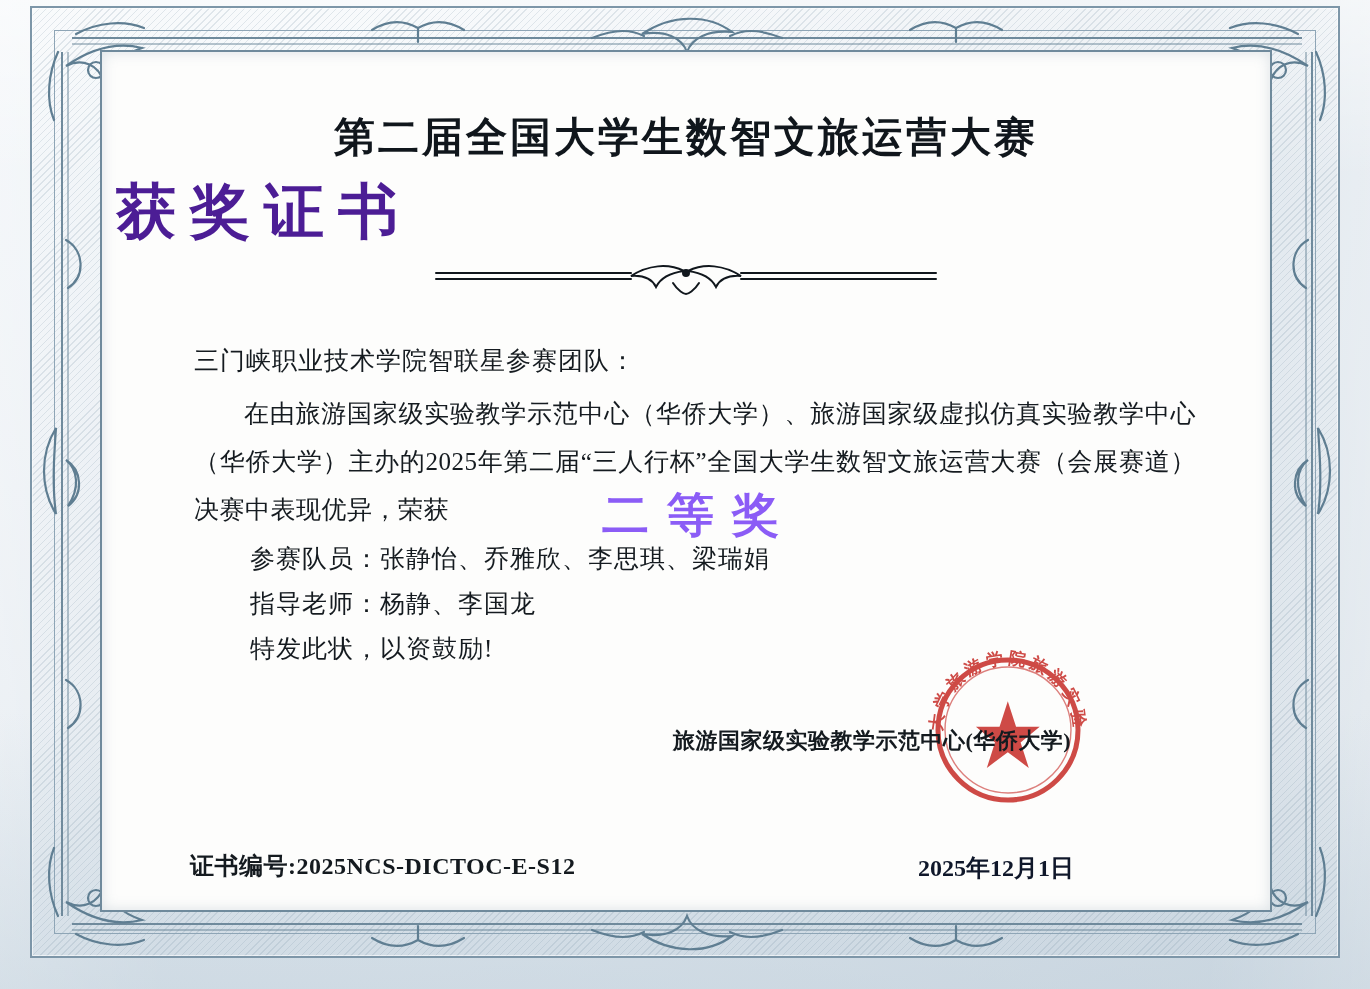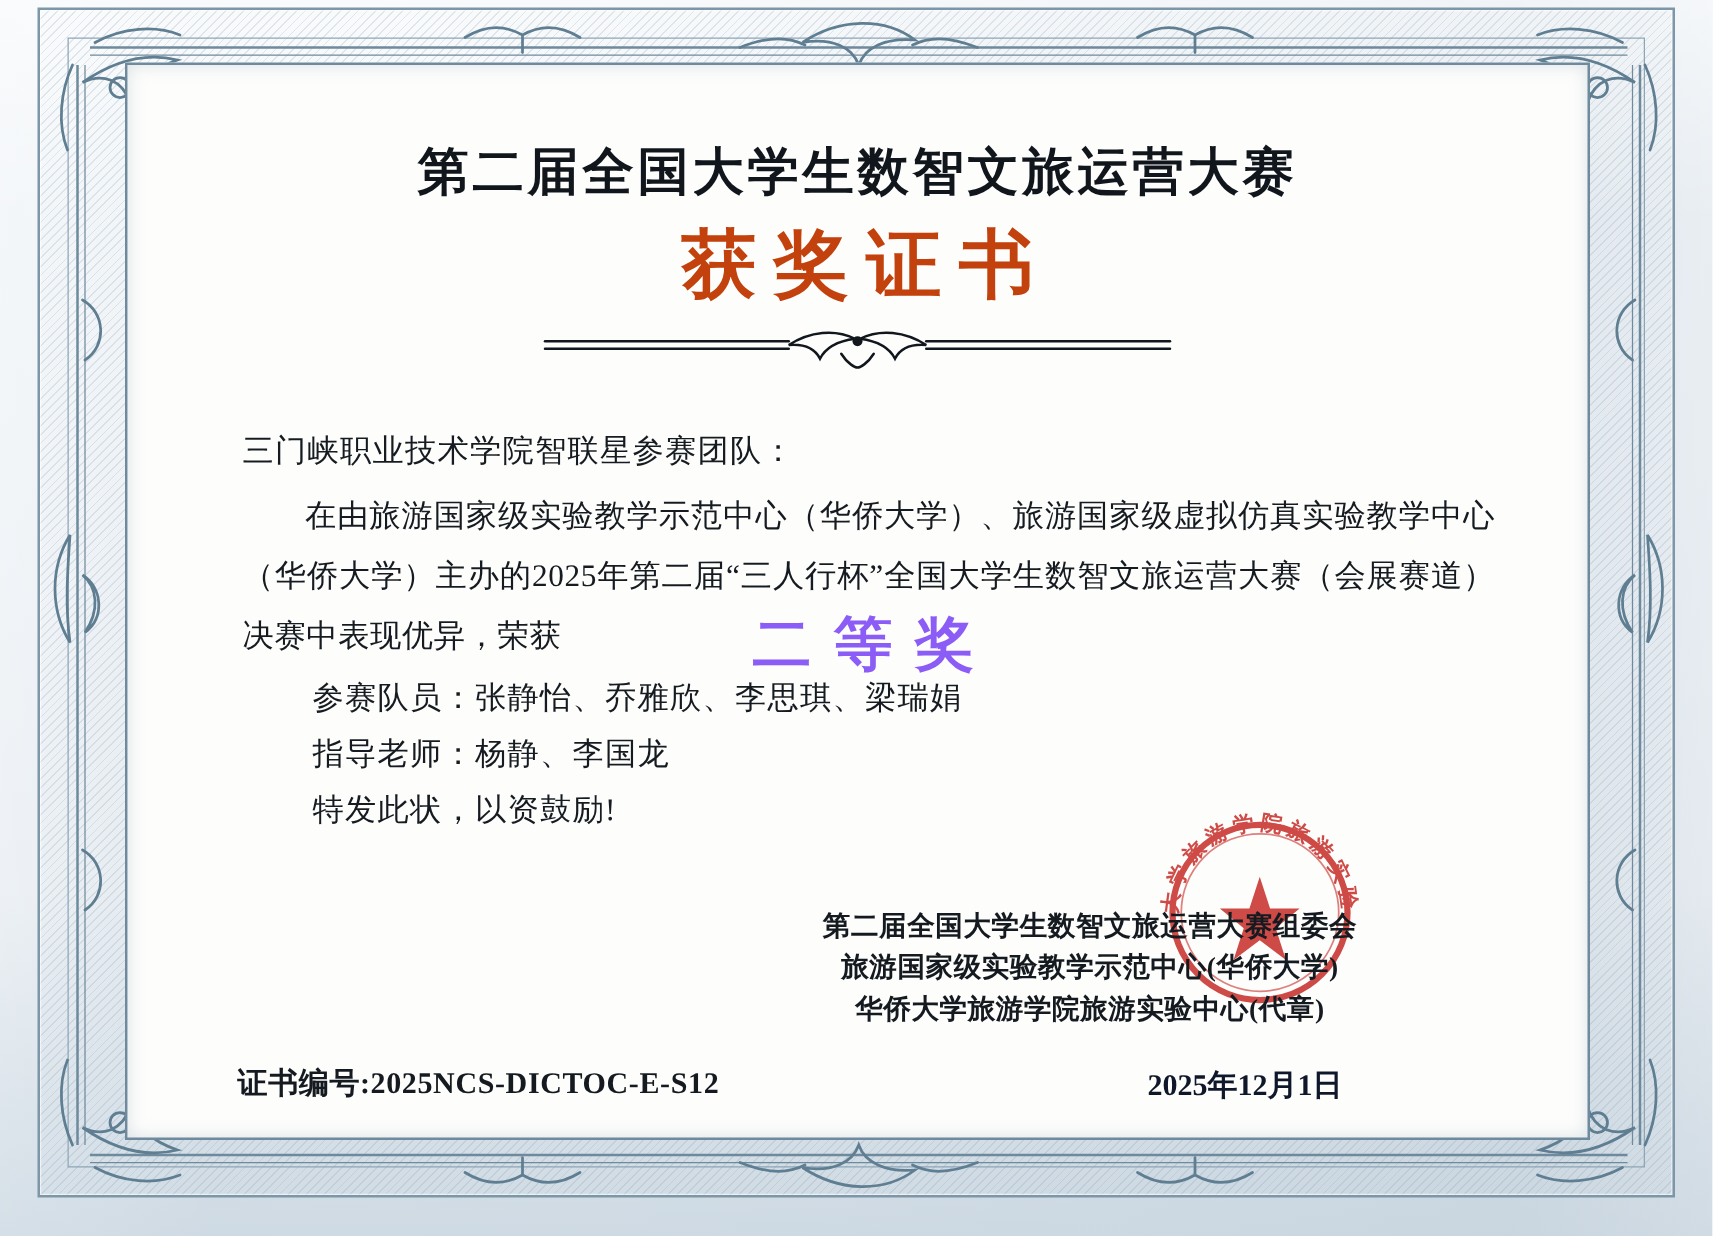--- a/index.html
+++ b/index.html
@@ -92,27 +92,26 @@
     font-weight: 700;
     font-size: 41px;
     letter-spacing: 3px;
     color: #10161c;
     white-space: nowrap;
   }
   #title-sub {
     position: absolute;
     left: 0; right: 0;
     top: 120px;
-    text-align: center;
     font-family: "DejaVu Serif", "Liberation Serif", serif;
     font-weight: 700;
     font-size: 60px;
     letter-spacing: 14px;
     text-indent: 14px;
-    color: #c2410c;
+    color: #4c1d95;
   }
 
   
   #title-divider {
     position: absolute;
     left: 50%;
     transform: translateX(-50%);
     top: 205px;
     width: 520px;
     height: 40px;
@@ -326,23 +325,21 @@
           <text font-family="&quot;DejaVu Serif&quot;, serif" font-size="17" font-weight="700" fill="#c4241f" letter-spacing="4">
             <textPath href="#sealArcTop" startOffset="50%" text-anchor="middle">华侨大学旅游学院旅游实验中心</textPath>
           </text>
 
           <polygon points="86,58 96.6,90.6 126.9,90.6 102.4,110.8 112.9,143.4 86,123.2 59.1,143.4 69.6,110.8 45.1,90.6 75.4,90.6" fill="#c4241f" transform="translate(0,-16) scale(0.78) translate(24,36)"></polygon>
         </g>
       </svg>
     </div>
 
     <div id="issuer-block">
-      <div>第二届全国大学生数智文旅运营大赛组委会</div>
       <div>旅游国家级实验教学示范中心(华侨大学)</div>
-      <div>华侨大学旅游学院旅游实验中心(代章)</div>
     </div>
 
     <div id="issue-date">2025年12月1日</div>
 
     <div id="certificate-number">证书编号:2025NCS-DICTOC-E-S12</div>
 
   </div>
 </div>
 
 </body></html>

